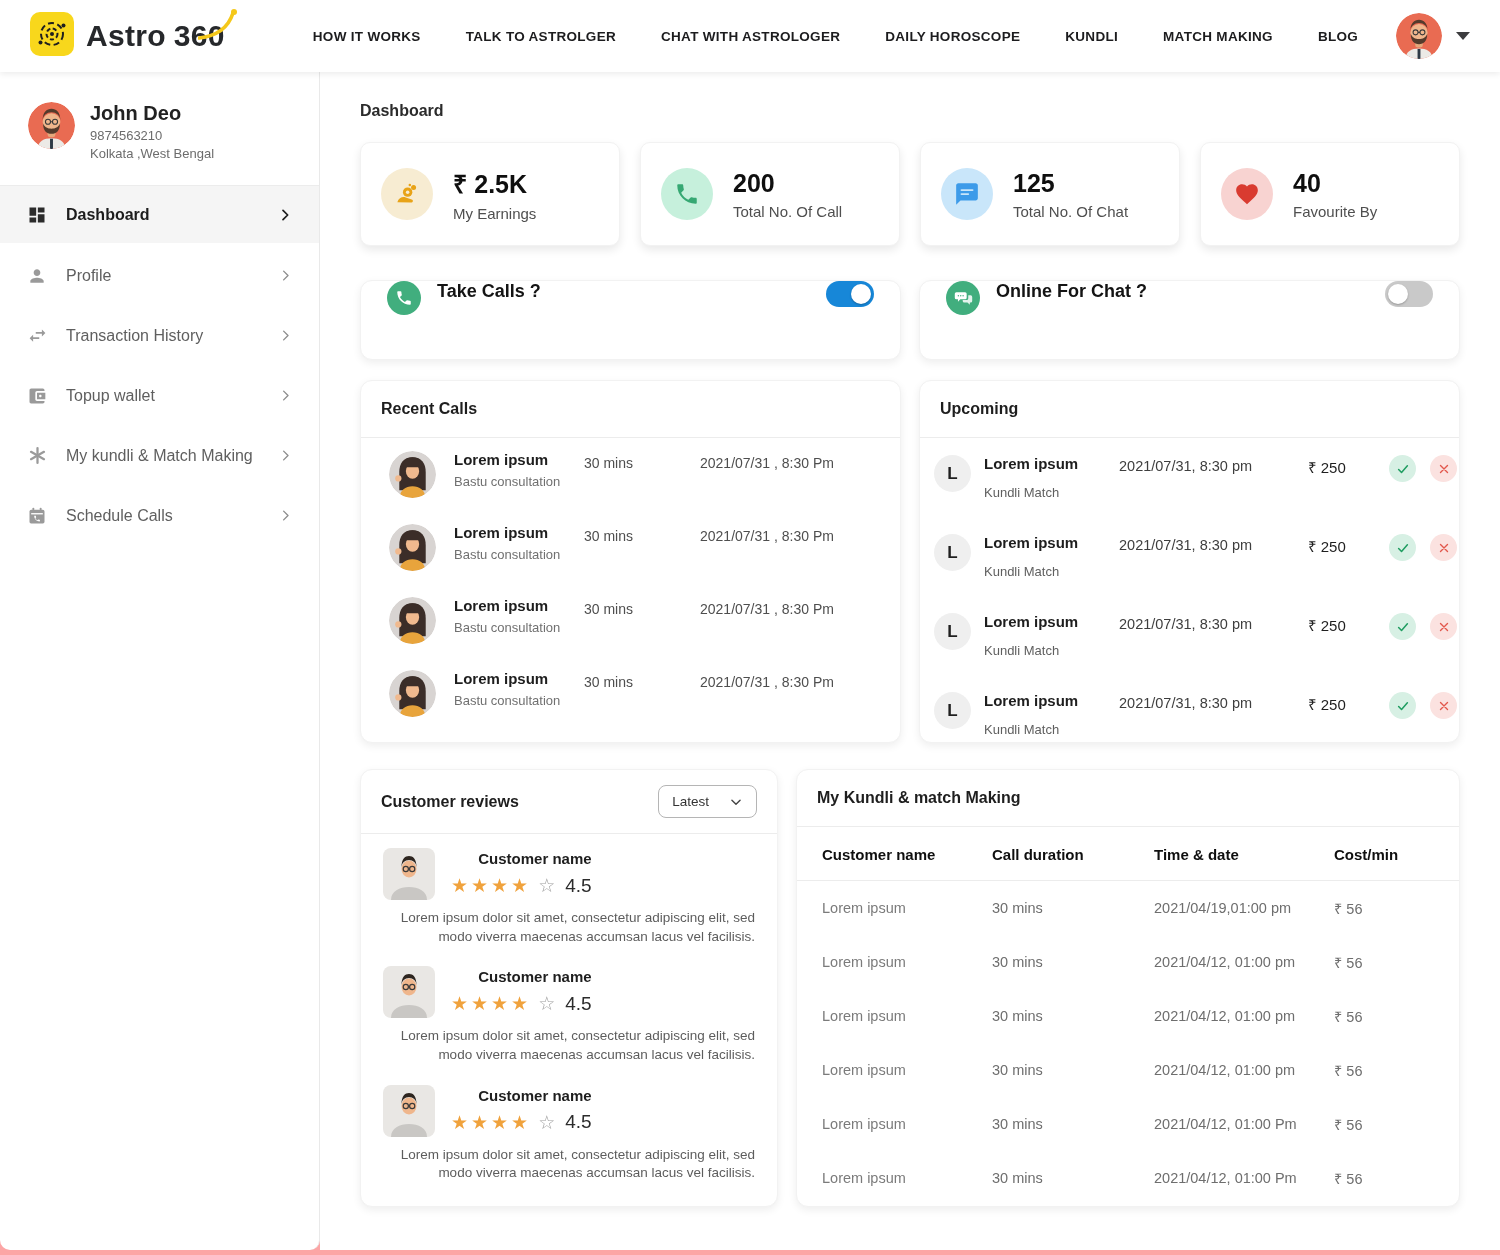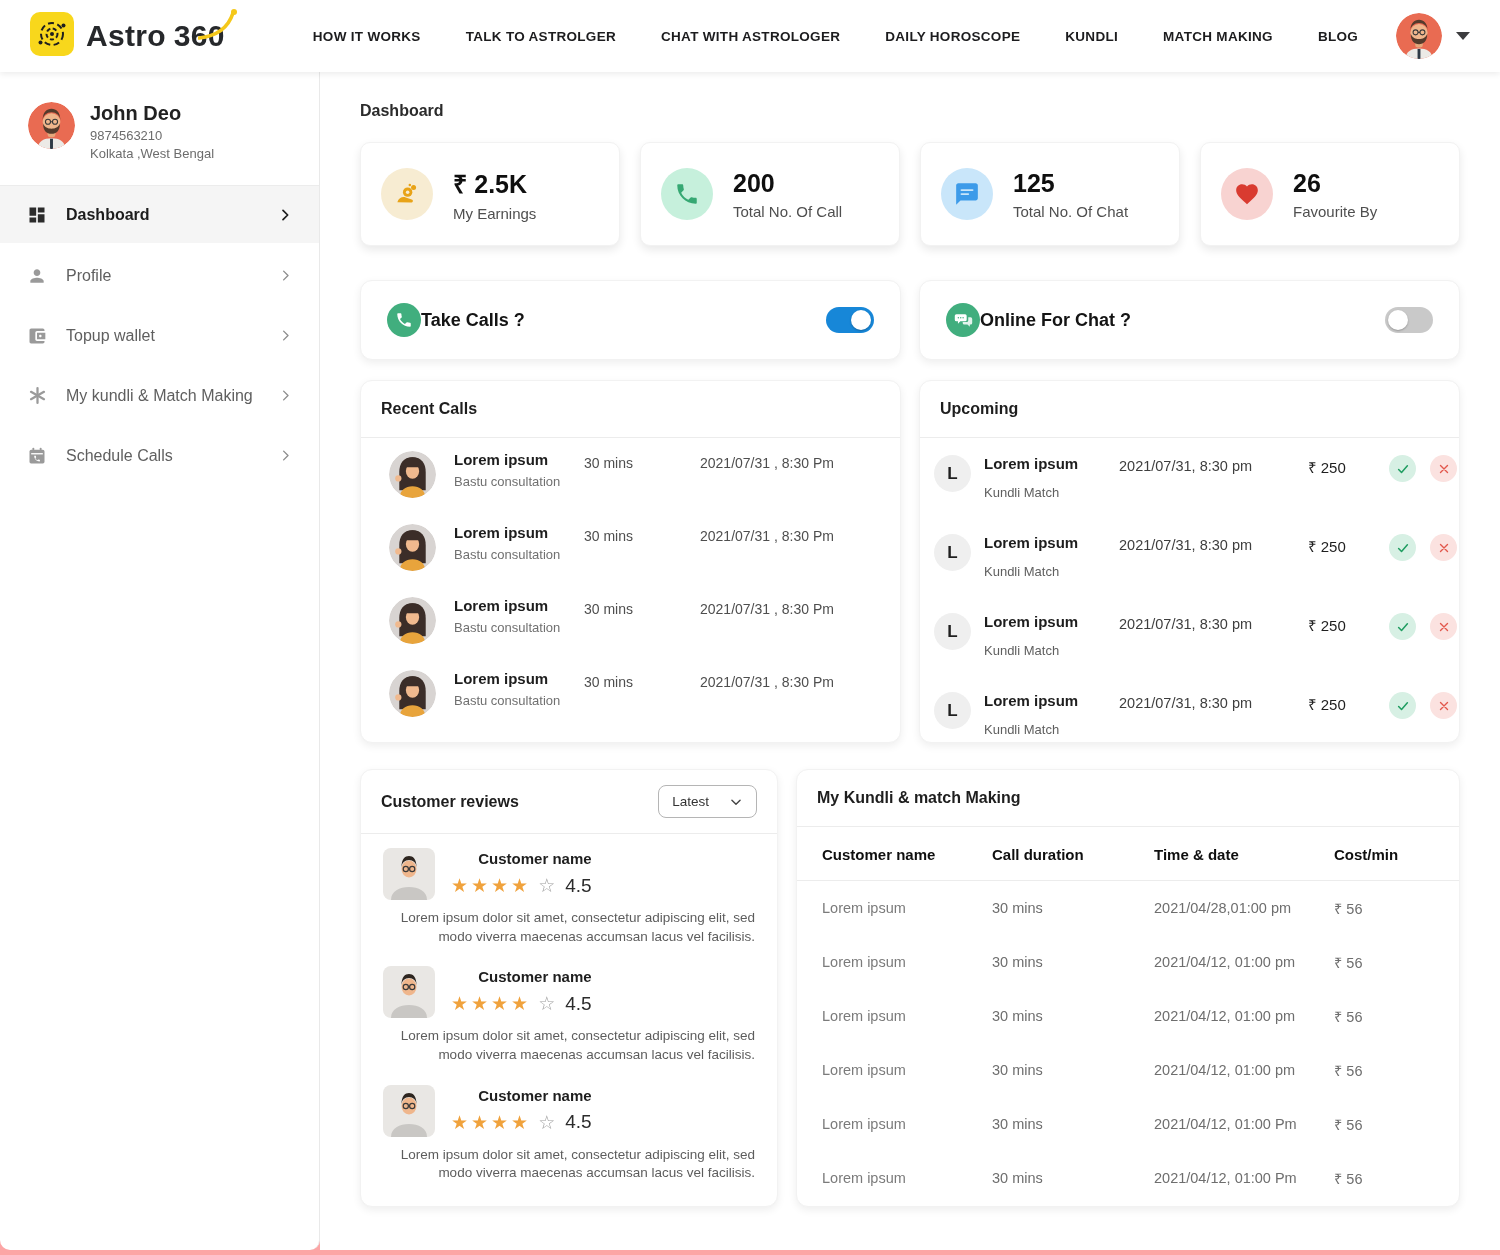--- a/index.html
+++ b/index.html
@@ -34,21 +34,21 @@
   .main { flex:1; background:#fff; padding:30px 40px 0; }
   .page-title { font-size:16px; font-weight:700; color:#2b2b2b; }
 
   .stats { display:grid; grid-template-columns:repeat(4,1fr); gap:20px; margin-top:22px; }
   .stat-card { background:#fff; border:1px solid #f2f2f2; border-radius:10px; box-shadow:0 4px 10px rgba(0,0,0,.09); height:104px; display:flex; align-items:center; gap:20px; padding:0 20px; }
   .stat-ic { width:52px; height:52px; border-radius:50%; display:flex; align-items:center; justify-content:center; flex:none; }
   .stat-value { font-size:25px; font-weight:800; color:#0f0f0f; }
   .stat-label { font-size:15px; color:#4f4f4f; margin-top:5px; }
 
   .toggle-row { display:grid; grid-template-columns:1fr 1fr; gap:18px; margin-top:34px; }
-  .toggle-card { height:80px; background:#fff; border:1px solid #f2f2f2; border-radius:12px; box-shadow:0 3px 8px rgba(0,0,0,.07); display:flex; align-items:center; padding:0 26px; }
+  .toggle-card { height:80px; background:#fff; border:1px solid #f2f2f2; border-radius:12px; box-shadow:0 3px 8px rgba(0,0,0,.07); display:flex; align-items:flex-start; padding:0 26px; gap:16px; }
   .round-ic { width:34px; height:34px; border-radius:50%; background:#41AE7E; display:flex; align-items:center; justify-content:center; flex:none; }
   .toggle-label { font-size:18px; font-weight:700; color:#141414; }
   .toggle { width:48px; height:26px; border-radius:13px; position:relative; margin-left:auto; cursor:pointer; flex:none; }
   .toggle .knob { width:20px; height:20px; border-radius:50%; background:#fff; position:absolute; top:3px; box-shadow:0 1px 2px rgba(0,0,0,.25); }
   .toggle.on { background:#1787D8; } .toggle.on .knob { right:3px; }
   .toggle.off { background:#c9c9c9; } .toggle.off .knob { left:3px; }
 
   .lists-row { display:grid; grid-template-columns:1fr 1fr; gap:18px; margin-top:20px; }
   .panel { background:#fff; border:1px solid #f2f2f2; border-radius:12px; box-shadow:0 3px 8px rgba(0,0,0,.07); }
   .panel-head { padding:19px 20px; font-size:16px; font-weight:700; color:#1e1e1e; border-bottom:1px solid #ececec; }
@@ -215,20 +215,31 @@
           <svg width="20" height="20" viewBox="0 0 24 24" fill="#9a9a9a">
               <path d="M12 12c2.21 0 4-1.79 4-4s-1.79-4-4-4-4 1.79-4 4 1.79 4 4 4zm0 2c-2.67 0-8 1.34-8 4v2h16v-2c0-2.66-5.33-4-8-4z"></path>
             </svg>
         </span>
         <span class="lbl">Profile</span>
         <svg width="15" height="15" viewBox="0 0 24 24">
             <polyline points="9 5 16 12 9 19" fill="none" stroke="#8d8d8d" stroke-width="2.2" stroke-linecap="round" stroke-linejoin="round"></polyline>
           </svg>
       </div>
 
+      <div class="side-item" style="margin-top:3px">
+        <span class="side-icn">
+          <svg width="21" height="21" viewBox="0 0 24 24" fill="#9a9a9a">
+              <path d="M6.99 11L3 15l3.99 4v-3H14v-2H6.99v-3zM21 9l-3.99-4v3H10v2h7.01v3L21 9z"></path>
+            </svg>
+        </span>
+        <span class="lbl">Transaction History</span>
+        <svg width="15" height="15" viewBox="0 0 24 24">
+            <polyline points="9 5 16 12 9 19" fill="none" stroke="#8d8d8d" stroke-width="2.2" stroke-linecap="round" stroke-linejoin="round"></polyline>
+          </svg>
+      </div>
 
       <div class="side-item" style="margin-top:3px">
         <span class="side-icn">
           <svg width="20" height="20" viewBox="0 0 24 24" fill="#9a9a9a">
               <path d="M21 18v1c0 1.1-.9 2-2 2H5c-1.11 0-2-.9-2-2V5c0-1.1.89-2 2-2h14c1.1 0 2 .9 2 2v1h-9c-1.11 0-2 .9-2 2v8c0 1.1.89 2 2 2h9zm-9-2h10V8H12v8zm4-2.5c-.83 0-1.5-.67-1.5-1.5s.67-1.5 1.5-1.5 1.5.67 1.5 1.5-.67 1.5-1.5 1.5z"></path>
             </svg>
         </span>
         <span class="lbl">Topup wallet</span>
         <svg width="15" height="15" viewBox="0 0 24 24">
             <polyline points="9 5 16 12 9 19" fill="none" stroke="#8d8d8d" stroke-width="2.2" stroke-linecap="round" stroke-linejoin="round"></polyline>
@@ -311,21 +322,21 @@
             <div class="stat-label">Total No. Of Chat</div>
           </div>
         </div>
         <div class="stat-card">
           <span class="stat-ic" style="background:#F8D3D1">
             <svg width="26" height="26" viewBox="0 0 24 24">
                 <path d="M12 21.35l-1.45-1.32C5.4 15.36 2 12.28 2 8.5 2 5.42 4.42 3 7.5 3c1.74 0 3.41.81 4.5 2.09C13.09 3.81 14.76 3 16.5 3 19.58 3 22 5.42 22 8.5c0 3.78-3.4 6.86-8.55 11.54L12 21.35z" fill="#D93B30"></path>
               </svg>
           </span>
           <div>
-            <div class="stat-value">26</div>
+            <div class="stat-value">40</div>
             <div class="stat-label">Favourite By</div>
           </div>
         </div>
       </div>
 
       <div class="toggle-row">
         <div class="toggle-card">
           <span class="round-ic">
             <svg width="18" height="18" viewBox="0 0 24 24">
                 <use href="#phone-path" fill="#fff"></use>
@@ -556,21 +567,21 @@
           <div class="panel-head">My Kundli &amp; match Making</div>
           <div class="k-grid k-header">
             <span>Customer name</span>
             <span>Call duration</span>
             <span>Time &amp; date</span>
             <span>Cost/min</span>
           </div>
           <div class="k-grid k-row">
             <span class="k-name">Lorem ipsum</span>
               <span>30 mins</span>
-              <span>2021/04/28,01:00  pm</span>
+              <span>2021/04/19,01:00  pm</span>
               <span>₹ 56</span>
           </div>
           <div class="k-grid k-row">
             <span class="k-name">Lorem ipsum</span>
               <span>30 mins</span>
               <span>2021/04/12, 01:00 pm</span>
               <span>₹ 56</span>
           </div>
           <div class="k-grid k-row">
             <span class="k-name">Lorem ipsum</span>

